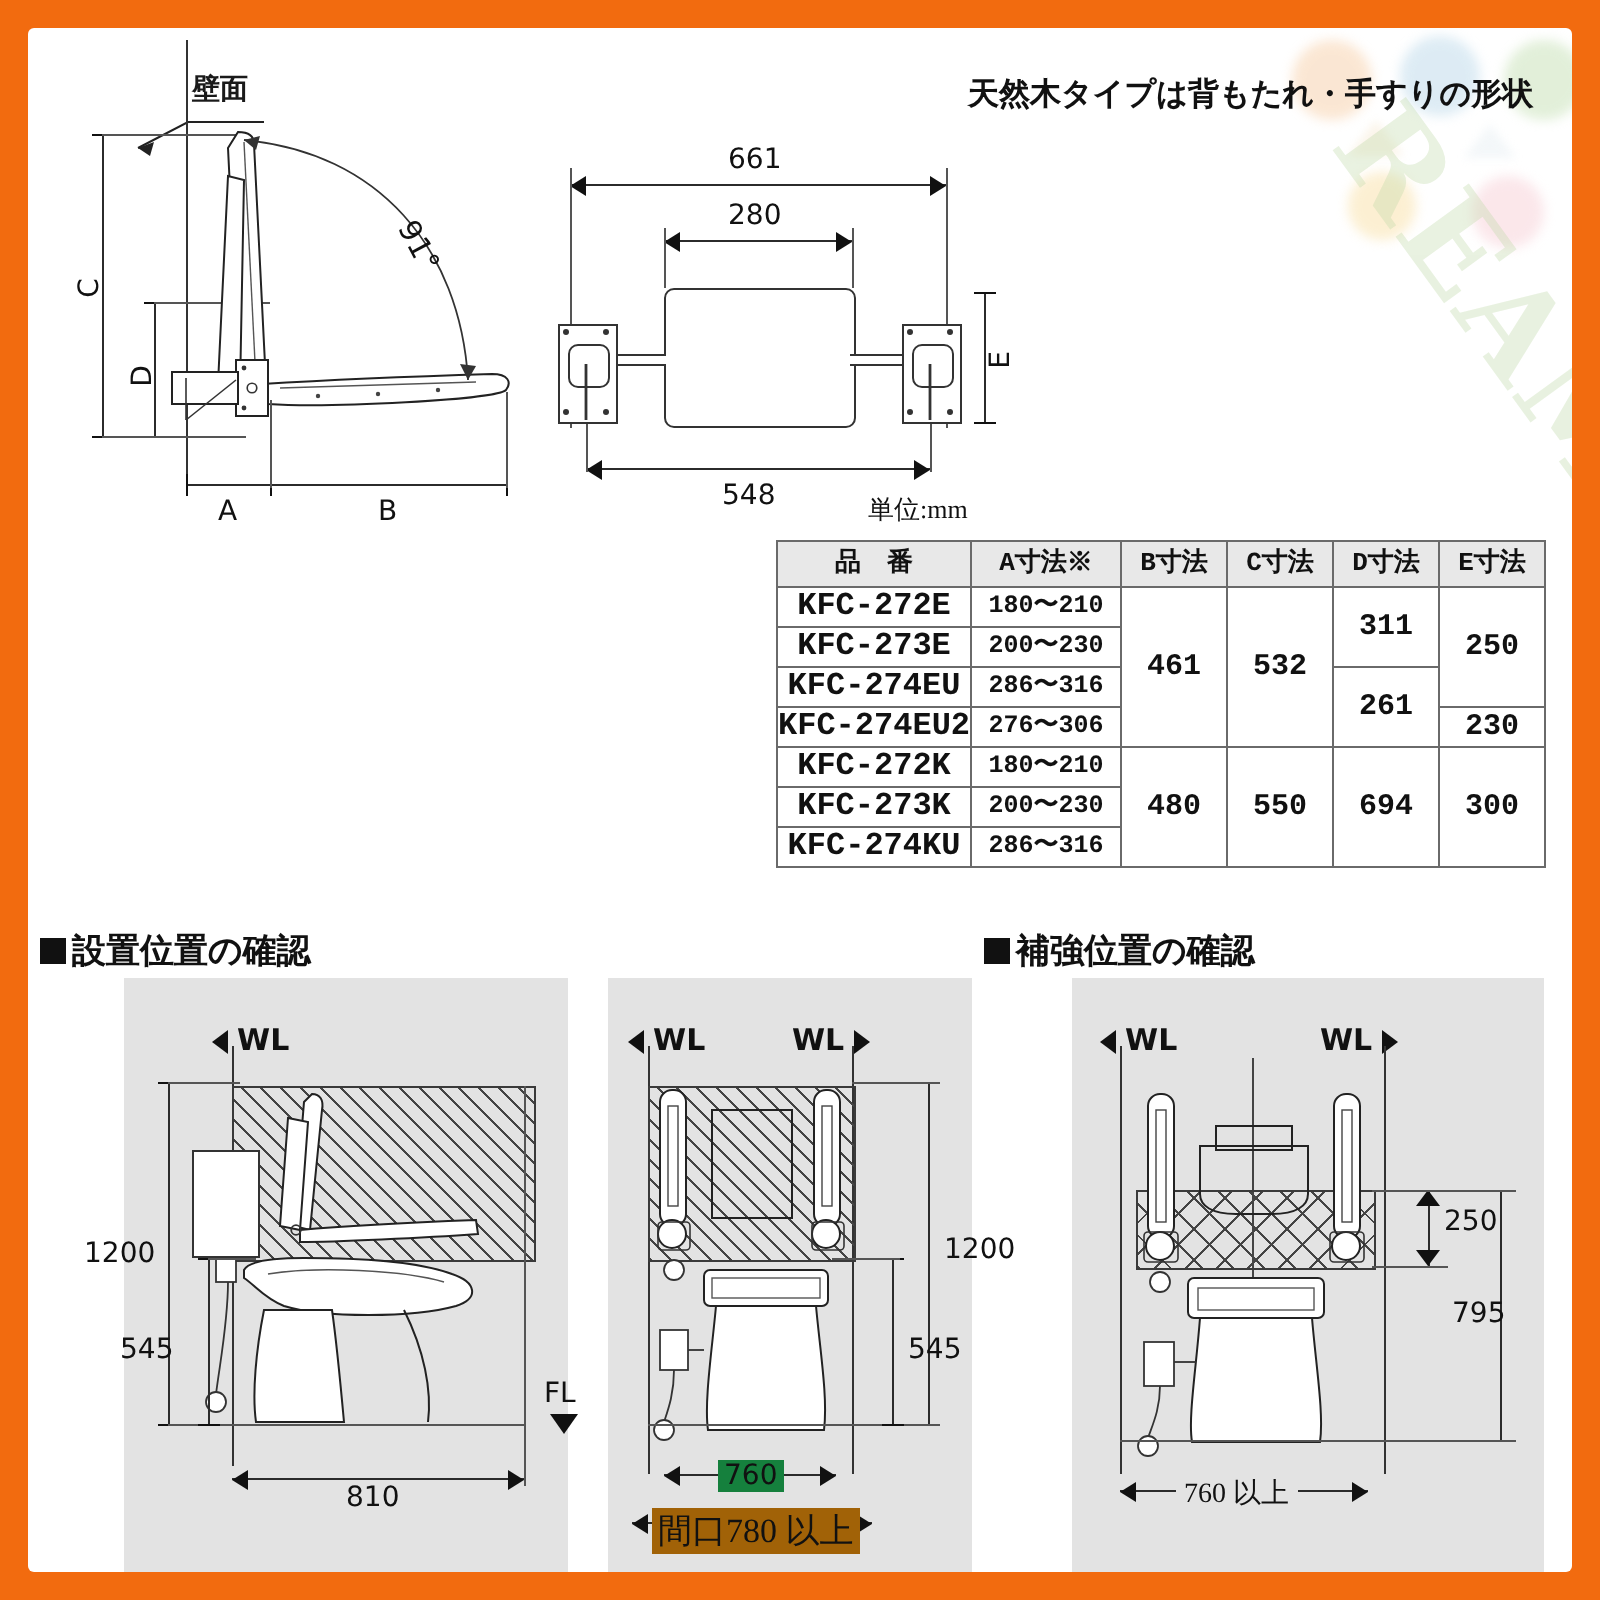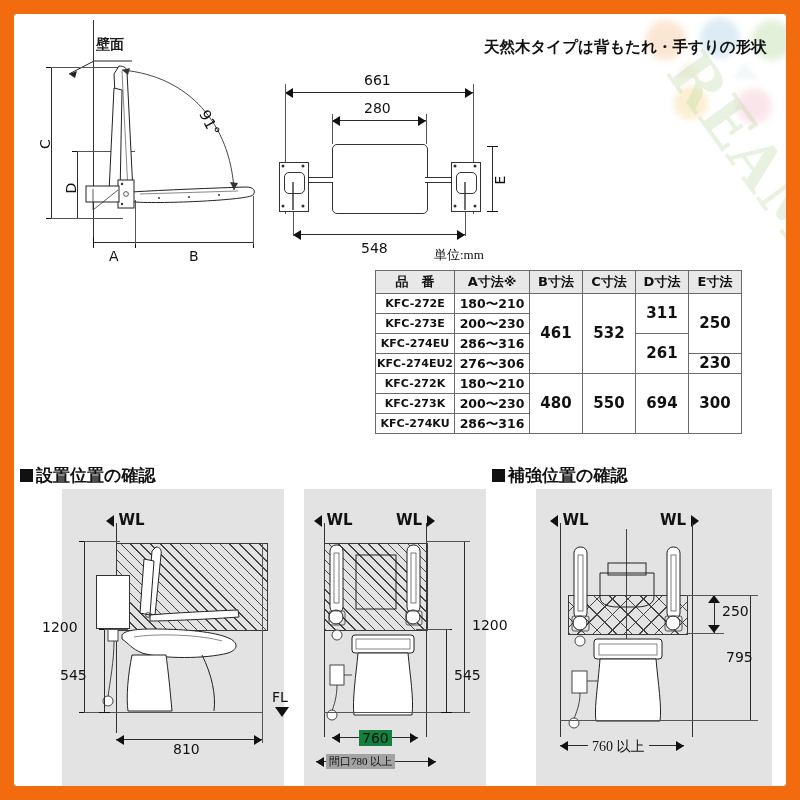--- a/index.html
+++ b/index.html
@@ -28,28 +28,28 @@
   .hl{position:absolute;background:#2b2b2b;height:1px;}
   .vl{position:absolute;background:#2b2b2b;width:1px;}
   .hl.thin{background:#555;}
   .vl.thin{background:#555;}
   .dimtxt{position:absolute;font-size:14px;color:#111;white-space:nowrap;}
   .rot{transform:rotate(-90deg);transform-origin:center center;}
   
   #note{position:absolute;left:470px;top:22px;width:300px;
         font-size:15.5px;line-height:1.52;font-weight:bold;color:#111;}
   
-  #spec{position:absolute;left:361px;top:256px;}
+  #spec{position:absolute;left:374px;top:256px;font-family:Liberation Mono, monospace;}
   table.spec{border-collapse:collapse;font-size:12.5px;color:#111;}
   table.spec th,table.spec td{
     border:1px solid #6a6a6a;padding:0;text-align:center;
     height:19px;line-height:19px;white-space:nowrap;font-weight:bold;
   }
   table.spec th{background:#e8e8e8;height:22px;line-height:22px;font-size:13px;}
-  td.pn{width:78px;text-align:left;padding-left:3px;font-size:11px;margin-left:41px;}
+  td.pn{width:78px;text-align:left;padding-left:3px;font-size:16px;margin-left:41px;}
   td.dim{width:74px;}
   td.num{width:52px;font-size:14px;}
   table.spec td.big{font-size:15px;}
   table.spec th.c0{width:78px;}
   table.spec th.c1{width:74px;}
   table.spec th.cn{width:52px;}
   
   .sec-title{position:absolute;font-size:17px;font-weight:bold;color:#111;}
   .sq{display:inline-block;width:13px;height:13px;background:#111;
       margin-right:3px;vertical-align:-1px;}
@@ -388,21 +388,21 @@
     <div class="dimtxt b" style="left:150px;top:178px;">545</div>
 
     <div class="hl" style="left:28px;top:248px;width:86px;"></div>
     <div class="arrowL" style="left:28px;top:244px;"></div>
     <div class="arrowR" style="left:106px;top:244px;"></div>
     <div class="dimtxt b" style="left:55px;top:241px;background:#15803d;padding:0 3px;text-align:right;">760</div>
 
     <div class="hl" style="left:12px;top:272px;width:120px;"></div>
     <div class="arrowL" style="left:12px;top:268px;"></div>
     <div class="arrowR" style="left:124px;top:268px;"></div>
-    <div class="dimtxt b jp" style="left:22px;top:265px;background:#a3a3a3;padding:0 3px;font-size:11px;">間口780 以上</div>
+    <div class="dimtxt b jp" style="left:22px;top:265px;background:#a16207;padding:0 3px;font-size:17px;">間口780 以上</div>
   </div>
 
   <div class="sec-title" style="left:478px;top:450px;">
     <span class="sq"></span><span>補強位置の確認</span>
   </div>
 
   <div class="panel" style="left:522px;top:475px;width:236px;height:300px;"></div>
   <div style="position:absolute;left:522px;top:475px;width:236px;height:300px;">
     <div class="mark" style="left:14px;top:22px;">
       <span style="display:inline-block;width:0;height:0;border-top:6px solid transparent;border-bottom:6px solid transparent;border-right:8px solid #111;vertical-align:-2px;"></span>

